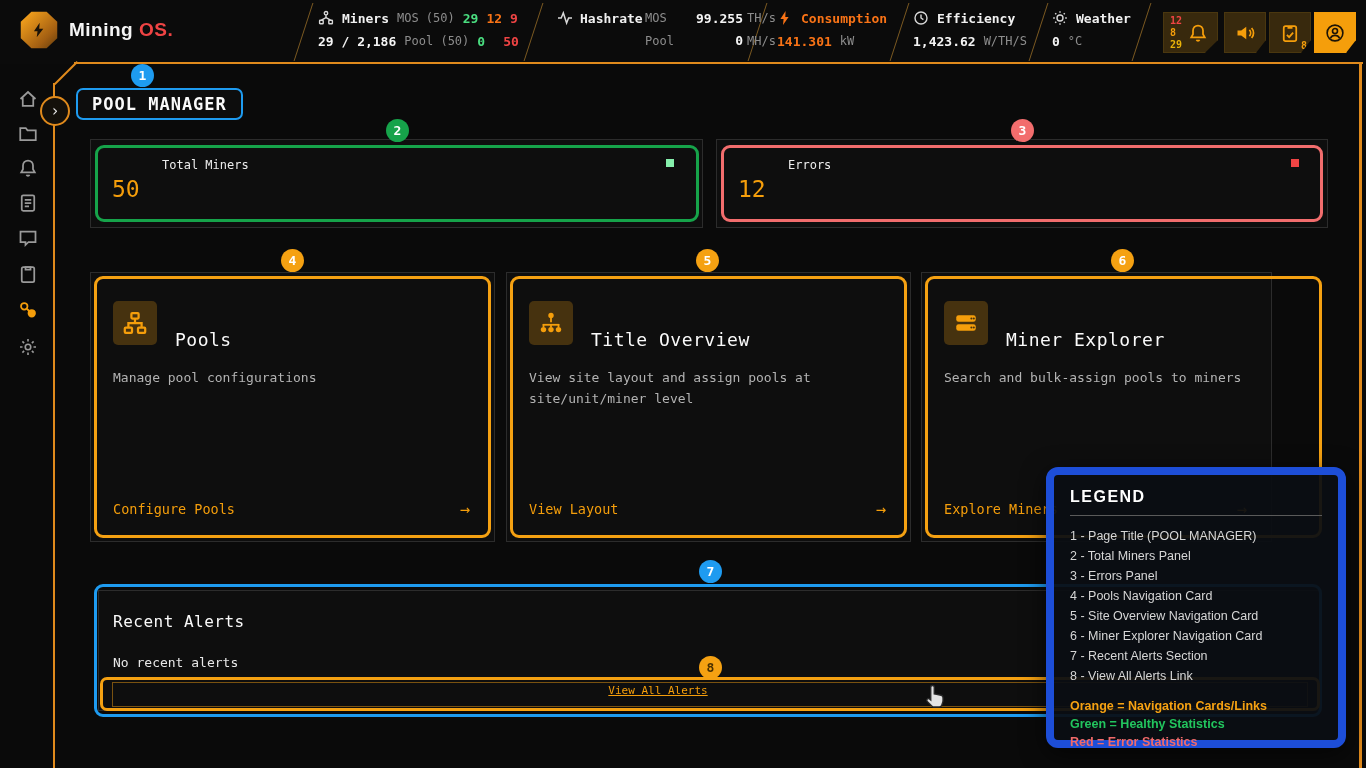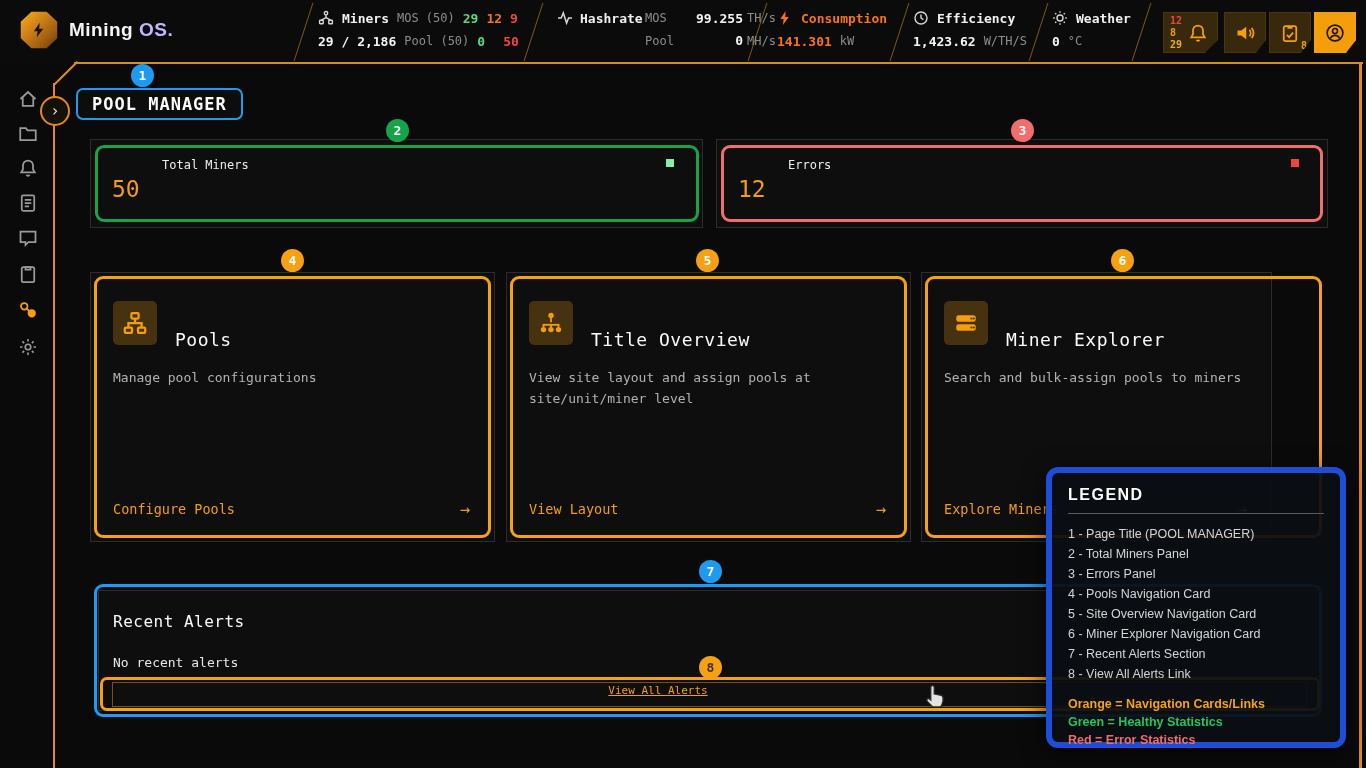--- a/index.html
+++ b/index.html
@@ -13,21 +13,21 @@
 
   
   #header { position:absolute; left:0; top:0; width:1366px; height:64px; background:#0b0b0b; }
   .brand { position:absolute; left:20px; top:11px; display:flex; align-items:center; gap:11px; }
   .brand-logo {
     width:38px; height:38px; background:linear-gradient(135deg,#f6a21c 10%,#a35f12 70%,#5f3a0c 100%);
     clip-path:polygon(30% 2%,70% 2%,98% 28%,98% 72%,70% 98%,30% 98%,2% 72%,2% 28%);
     display:flex; align-items:center; justify-content:center;
   }
   .brand-text { font-size:19px; font-weight:bold; color:#f5f5f5; letter-spacing:.5px; }
-  .brand-text .accent { color:#c4b5fd; }
+  .brand-text .accent { color:#ef4444; }
   .hdr-div { position:absolute; top:3px; bottom:3px; width:1px; background:#7c5a22; transform:skewX(-18deg); }
   .sec { position:absolute; top:10px; display:flex; flex-direction:column; gap:7px; font-size:13px; }
   .row { display:flex; align-items:center; gap:8px; height:16px; white-space:nowrap; }
   .lbl  { font-weight:bold; color:#f0f0f0; }
   .dim  { color:#8d8d8d; font-size:12px; }
   .vgreen { color:#4ade80; font-weight:bold; }
   .vorange{ color:#f97316; font-weight:bold; }
   .vred   { color:#ef4444; font-weight:bold; }
   .vwhite { color:#f5f5f5; font-weight:bold; }
   .hicon  { display:inline-flex; width:16px; height:16px; color:#d8d8d8; }
@@ -98,21 +98,21 @@
   .badge { position:absolute; width:23px; height:23px; border-radius:50%; z-index:6;
            display:flex; align-items:center; justify-content:center;
            font-size:13px; font-weight:bold; color:#fff; }
   .badge.blue{background:#1e9bf0;} .badge.green{background:#16a34a;}
   .badge.salmon{background:#f26d6d;} .badge.orange{background:#f5a112;}
   .badge.dark-text{color:#4a3000;}
 
   
   #legend {
     position:absolute; left:1046px; top:467px; width:300px; height:281px; z-index:10;
-    background:rgba(11,14,19,0.94); border:6px solid #1d4ed8; border-radius:12px;
+    background:rgba(11,14,19,0.94); border:8px solid #1d4ed8; border-radius:12px;
     padding:13px 16px; box-shadow:0 6px 24px rgba(0,0,0,.6);
   }
   #legend .lg-title { font-size:16px; font-weight:bold; color:#fff; letter-spacing:1.5px; }
   #legend hr { border:none; border-top:1px solid #5a5a5a; margin:9px 0 10px; }
   #legend .lg-item { font-size:12.5px; color:#d6d6d6; line-height:20px; }
   #legend .lg-note { font-size:12.5px; font-weight:bold; line-height:18px; }
   #legend .lg-notes { margin-top:11px; }
   .note-orange{color:#f5a112;} .note-green{color:#22c55e;} .note-red{color:#f16a6a;}
 
   #cursor { position:absolute; left:921px; top:681px; width:30px; height:30px; z-index:20; pointer-events:none; }

